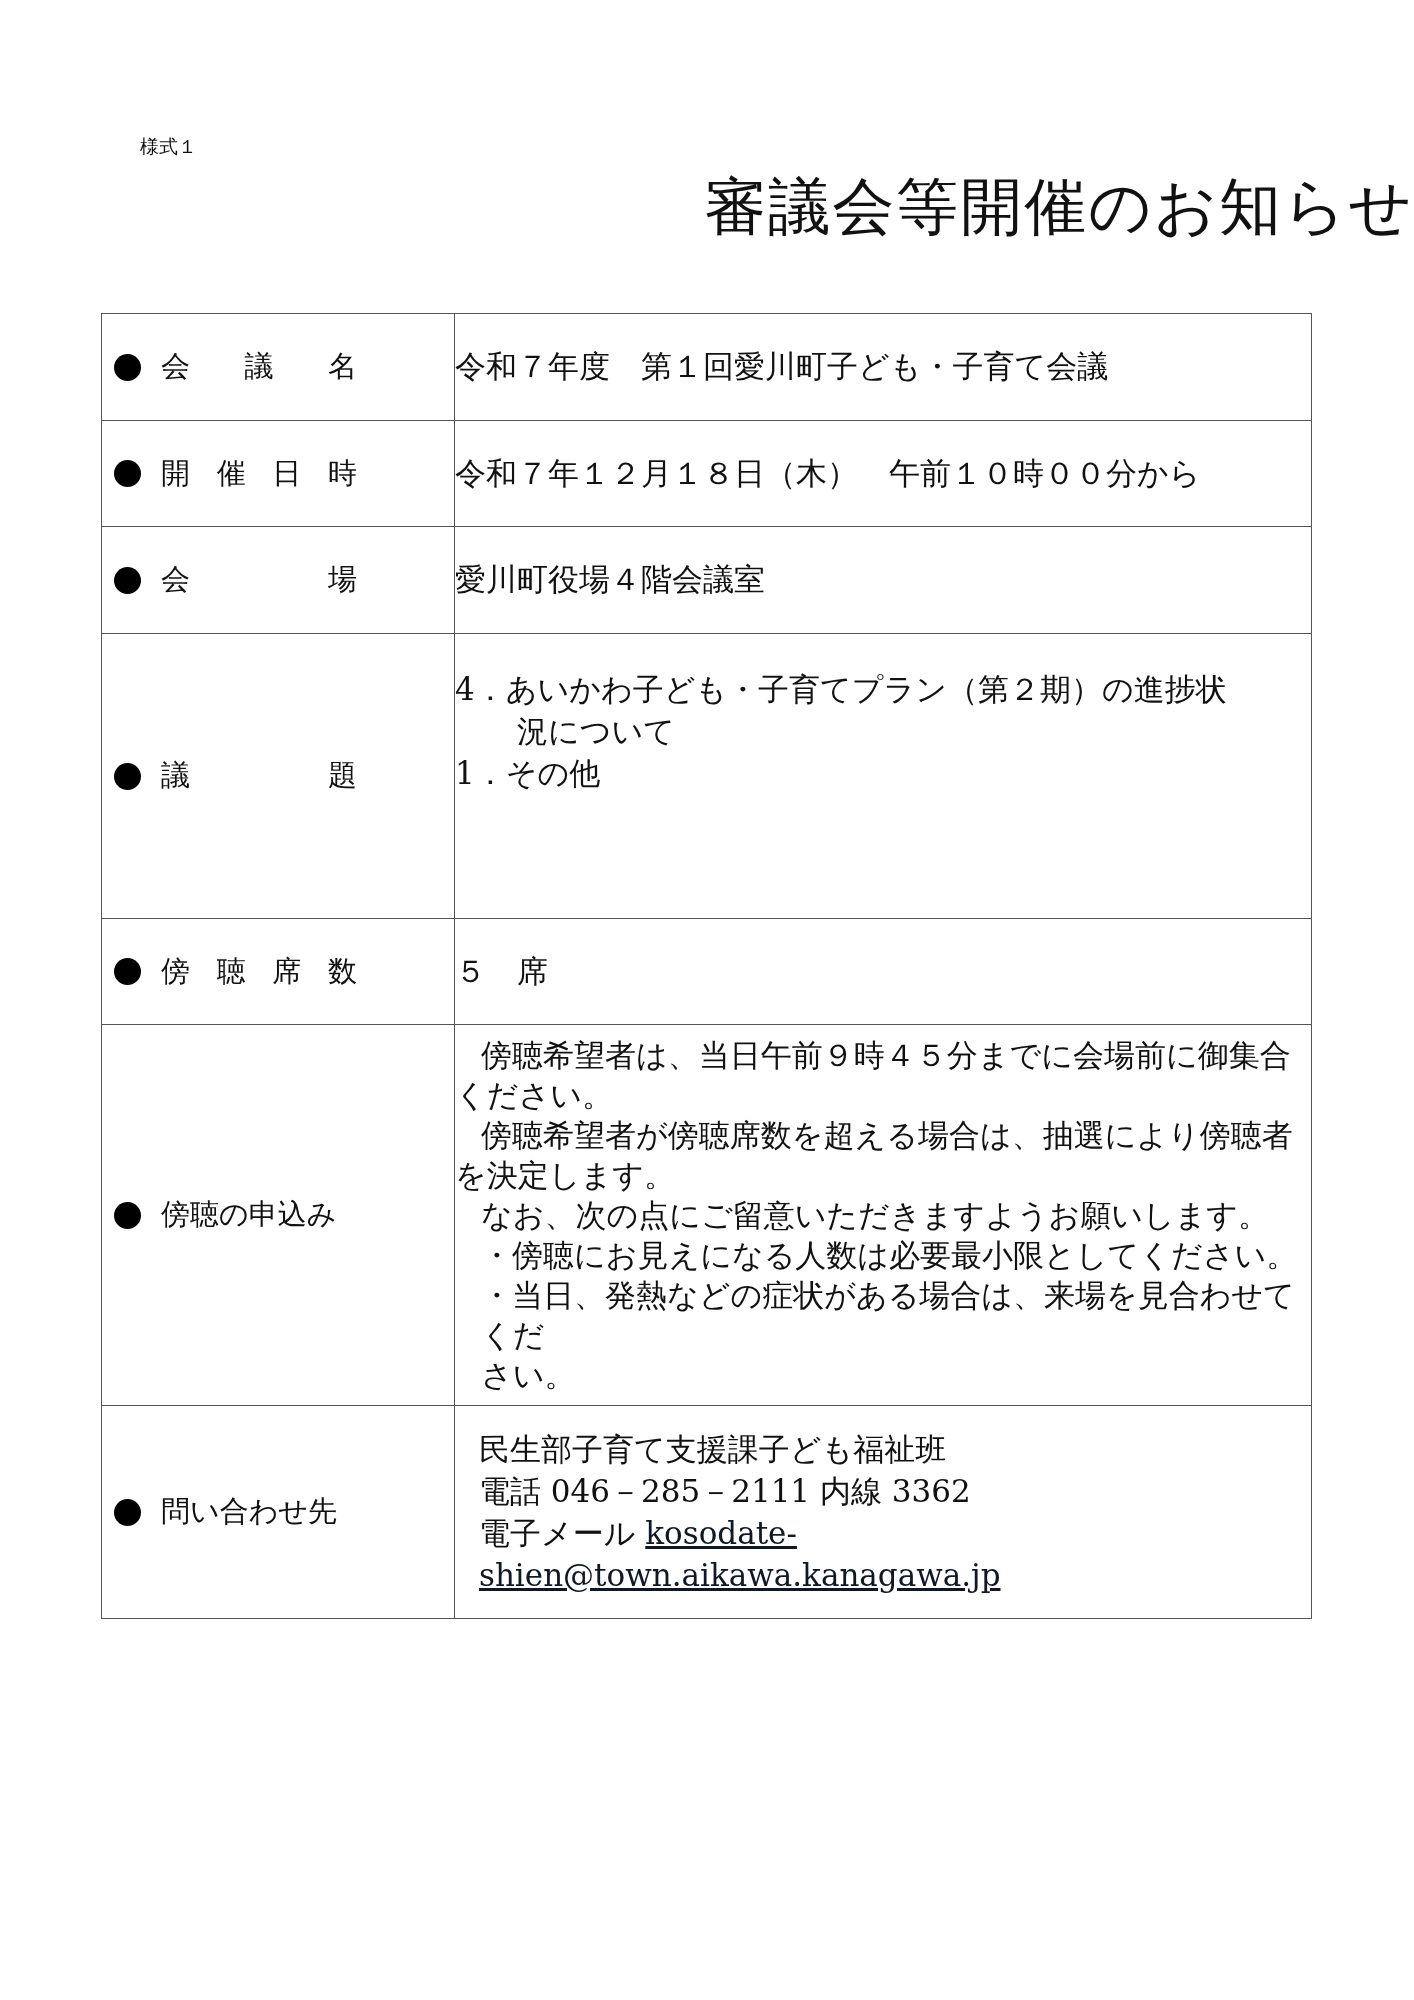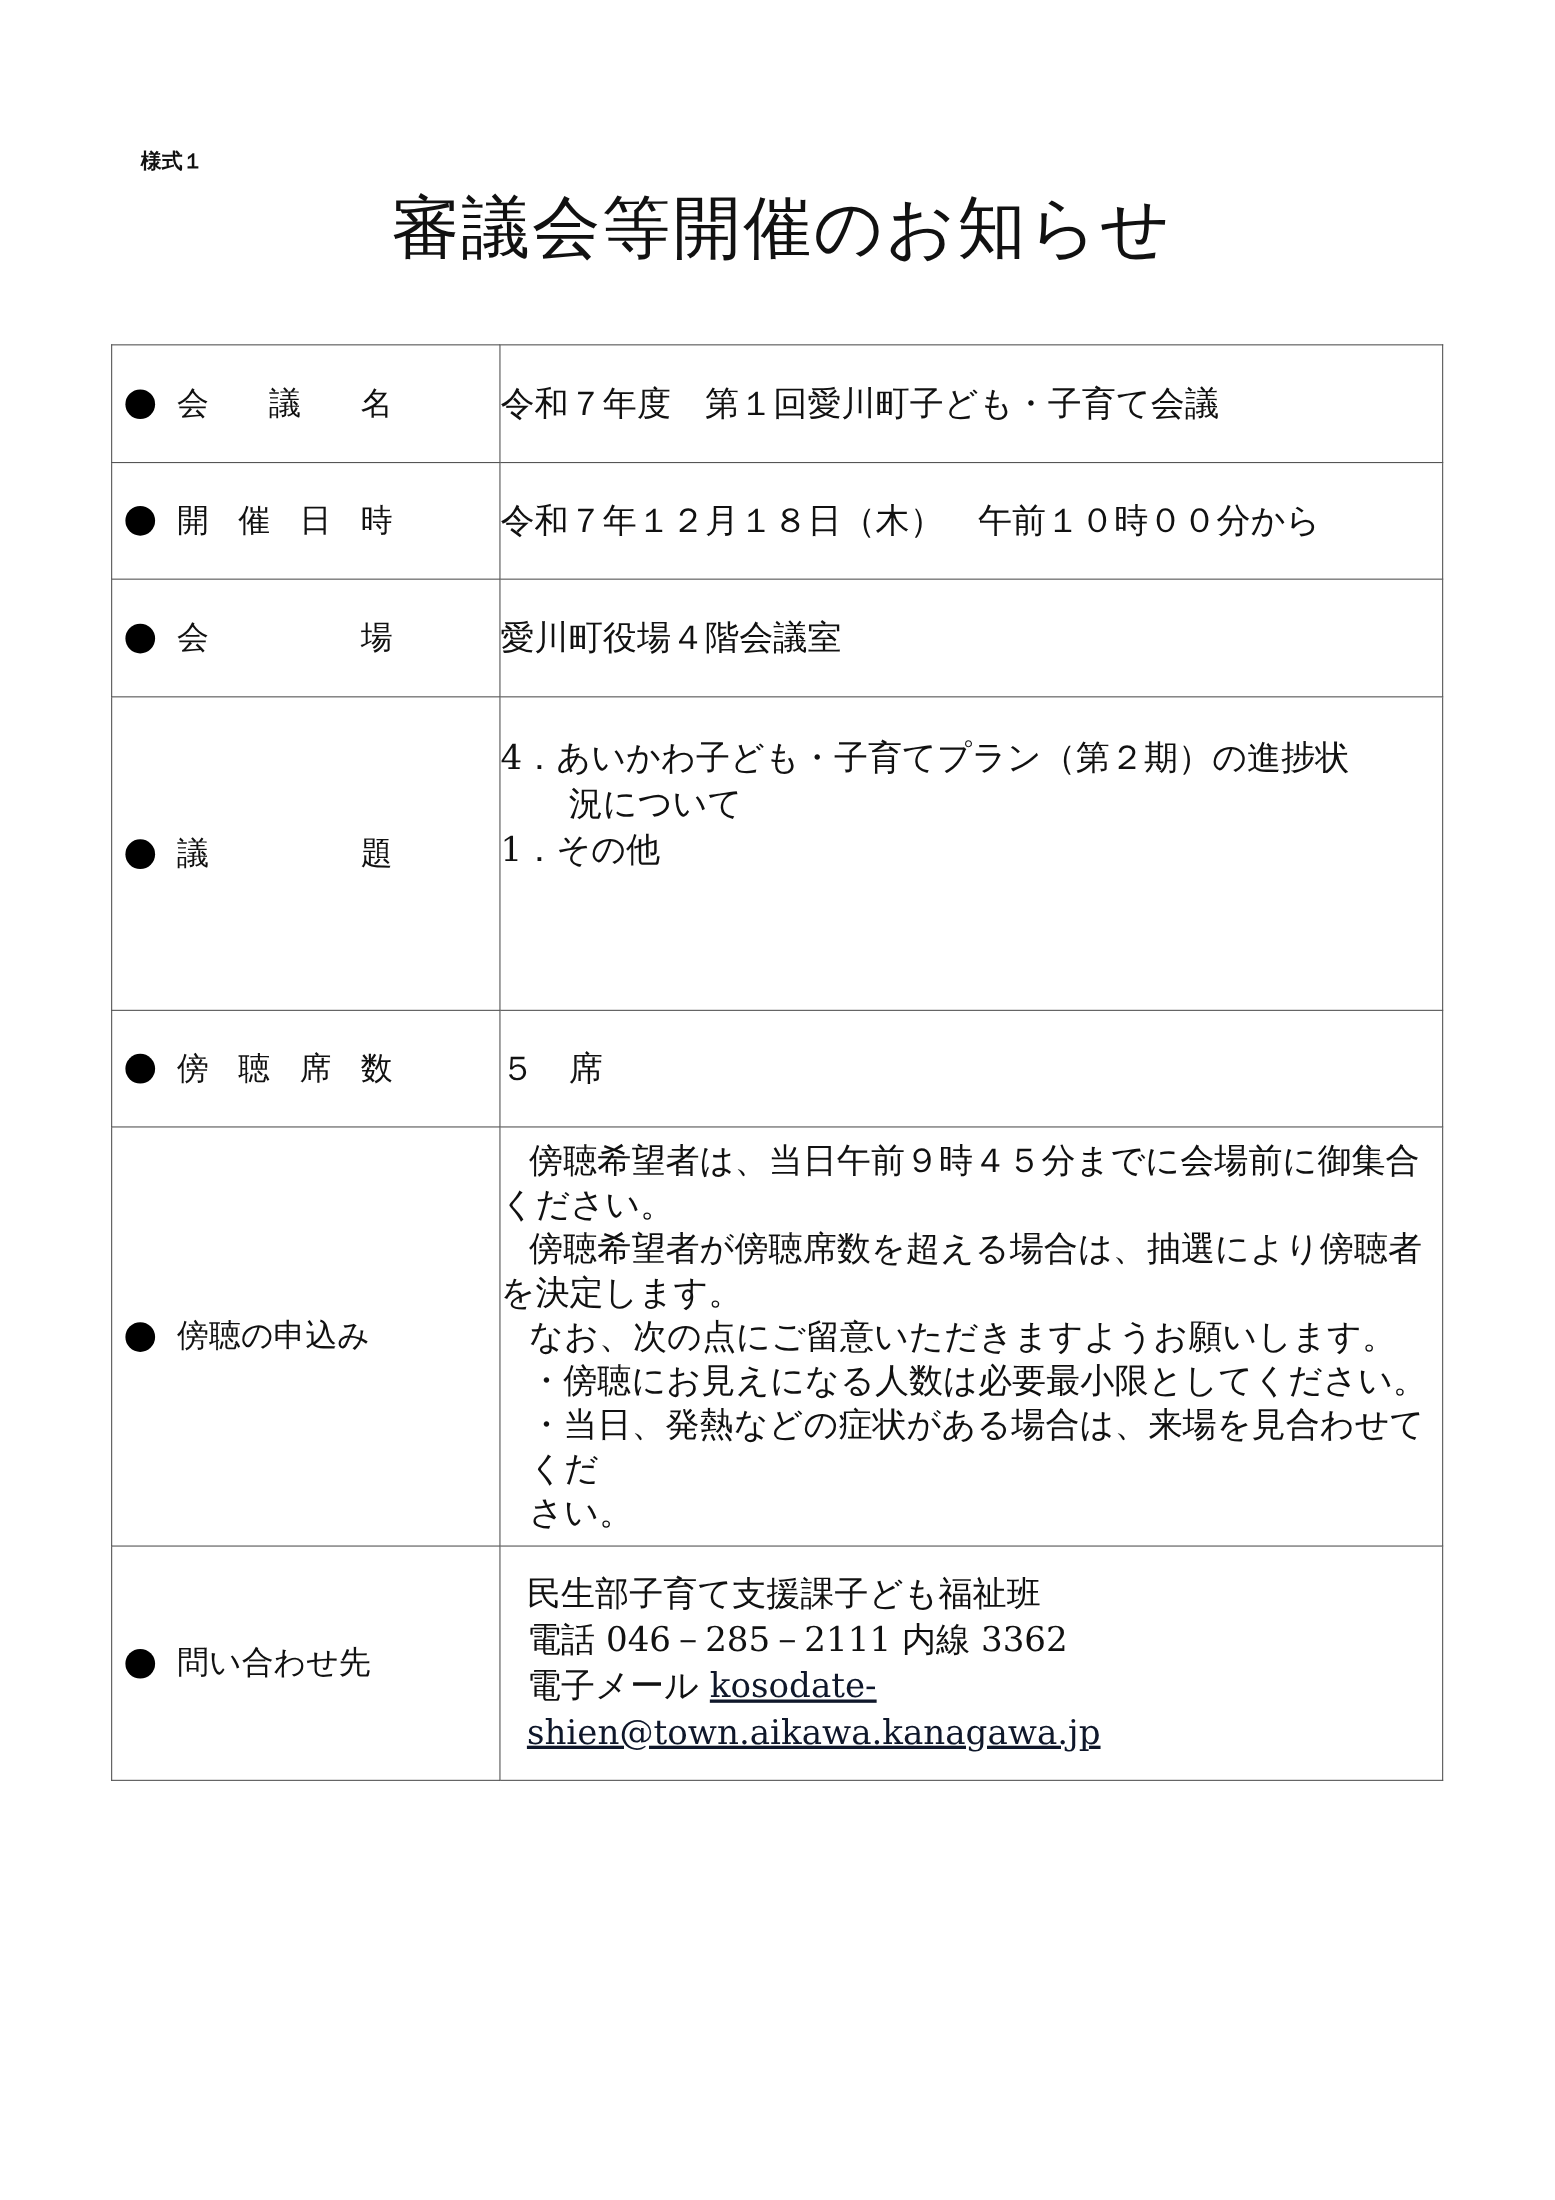--- a/index.html
+++ b/index.html
@@ -1,18 +1,18 @@
 <!DOCTYPE html>
 <html><head>
 <meta charset="utf-8">
 <style>
   html,body{margin:0;padding:0;background:#ffffff;}
   body{width:1414px;height:2000px;position:relative;font-family:"DejaVu Serif","Liberation Serif",serif;color:#111;}
-  .form-no{position:absolute;left:128px;top:134px;font-size:19px;font-weight:bold;}
-  .title{position:absolute;left:0;width:1414px;top:165px;text-align:center;font-size:62px;letter-spacing:2px;padding-left:7px;box-sizing:border-box;}
+  .form-no{position:absolute;left:140px;top:134px;font-size:19px;}
+  .title{position:absolute;left:0;width:1414px;top:165px;text-align:right;font-size:62px;letter-spacing:2px;padding-left:7px;box-sizing:border-box;}
   table.info{position:absolute;left:101px;top:313px;width:1211px;border-collapse:collapse;}
   table.info td{border:1.5px solid #555;vertical-align:middle;padding:0;}
   td.label{width:352px;}
   .lab{display:flex;align-items:center;padding-left:12px;font-size:29px;}
   .dot{display:inline-block;width:27px;height:27px;border-radius:50%;background:#000;margin-right:20px;flex:0 0 auto;}
   .spread{display:flex;justify-content:space-between;width:196px;}
   td.val{padding-left:13px;font-size:31px;}
   .small{font-size:25px;line-height:40px;}
   .line{display:block;}
   .indent1{padding-left:26px;}

